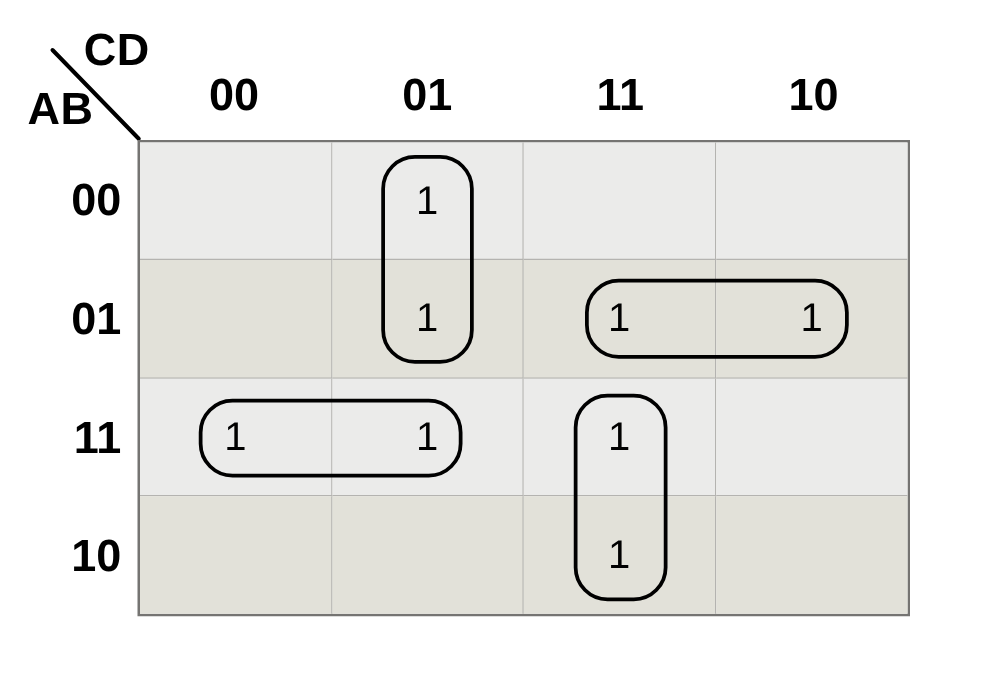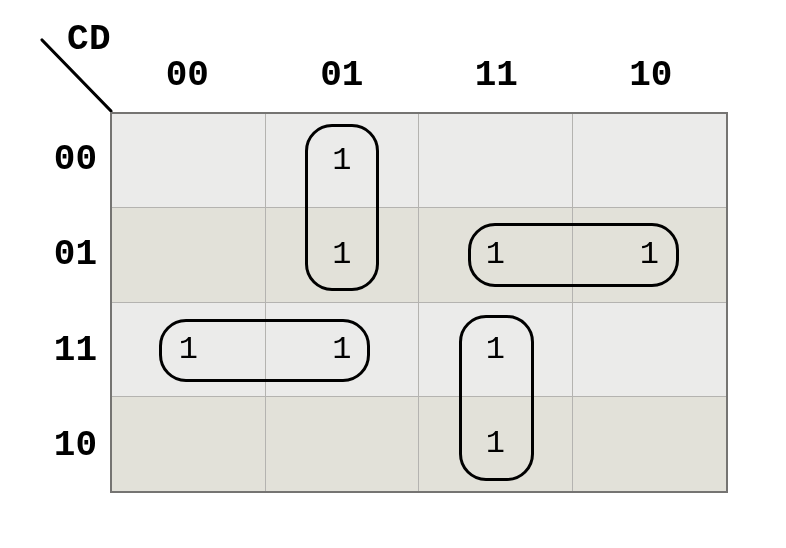--- a/index.html
+++ b/index.html
@@ -5,21 +5,21 @@
   html, body {
     margin: 0;
     padding: 0;
     background: #ffffff;
   }
   .stage {
     position: relative;
     width: 786px;
     height: 548px;
     background: var(--bg, #ffffff);
-    font-family: Liberation Mono, monospace;
+    font-family: Liberation Sans, sans-serif;
     color: var(--text, #000000);
     overflow: hidden;
   }
 
   
   .corner-label {
     position: absolute;
     font-weight: 700;
     font-size: 36px;
     line-height: 36px;
@@ -108,20 +108,21 @@
 </style>
 </head>
 <body>
 
 <div class="stage" style="--row-light: #ebebea; --row-dark: #e2e1d9; --grid-line: #b4b3b0; --outer-border: #757472; --group-outline: #000000; --text: #000000; --bg: #ffffff;">
 
   <svg class="diagonal-svg" width="78" height="80" viewBox="0 0 78 80">
     <line x1="4" y1="4" x2="73" y2="75" stroke="#000000" stroke-width="3.2" stroke-linecap="round"></line>
   </svg>
   <div class="corner-label cd-label">CD</div>
+  <div class="corner-label ab-label">AB</div>
 
   <div class="col-headers">
     <div class="col-header">00</div>
     <div class="col-header">01</div>
     <div class="col-header">11</div>
     <div class="col-header">10</div>
   </div>
 
   <div class="row-headers">
     <div class="row-header">00</div>

